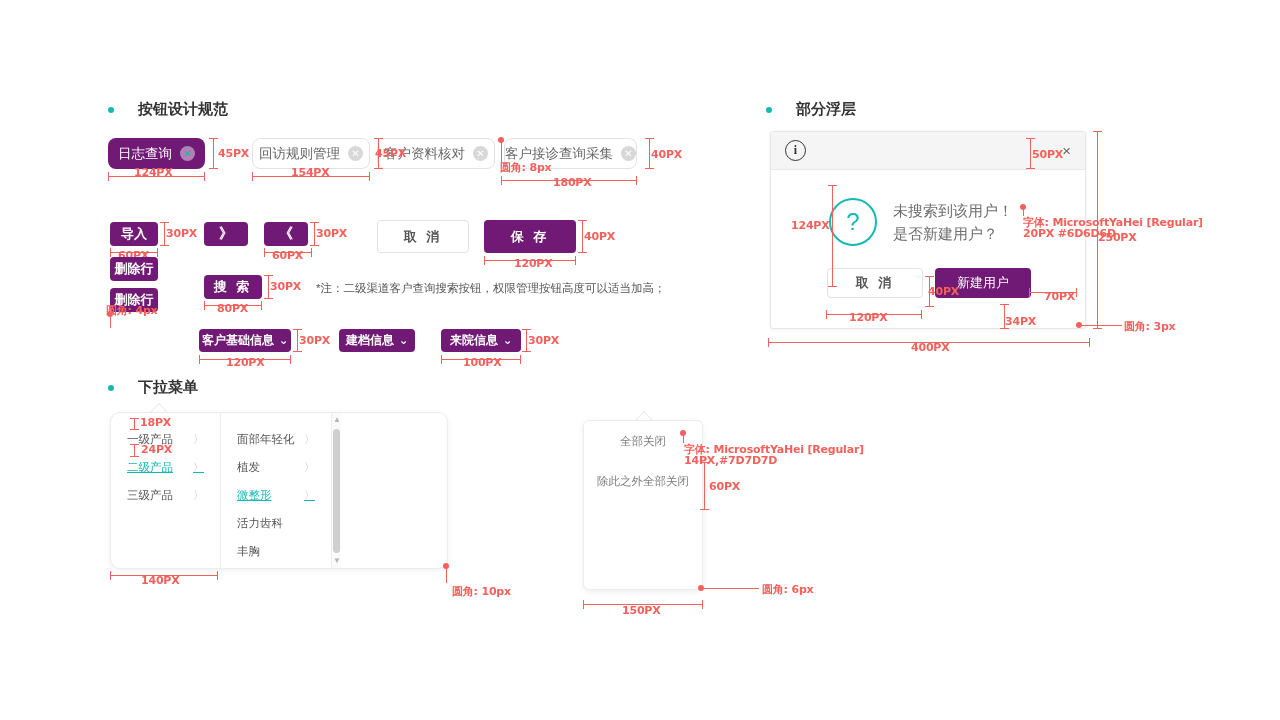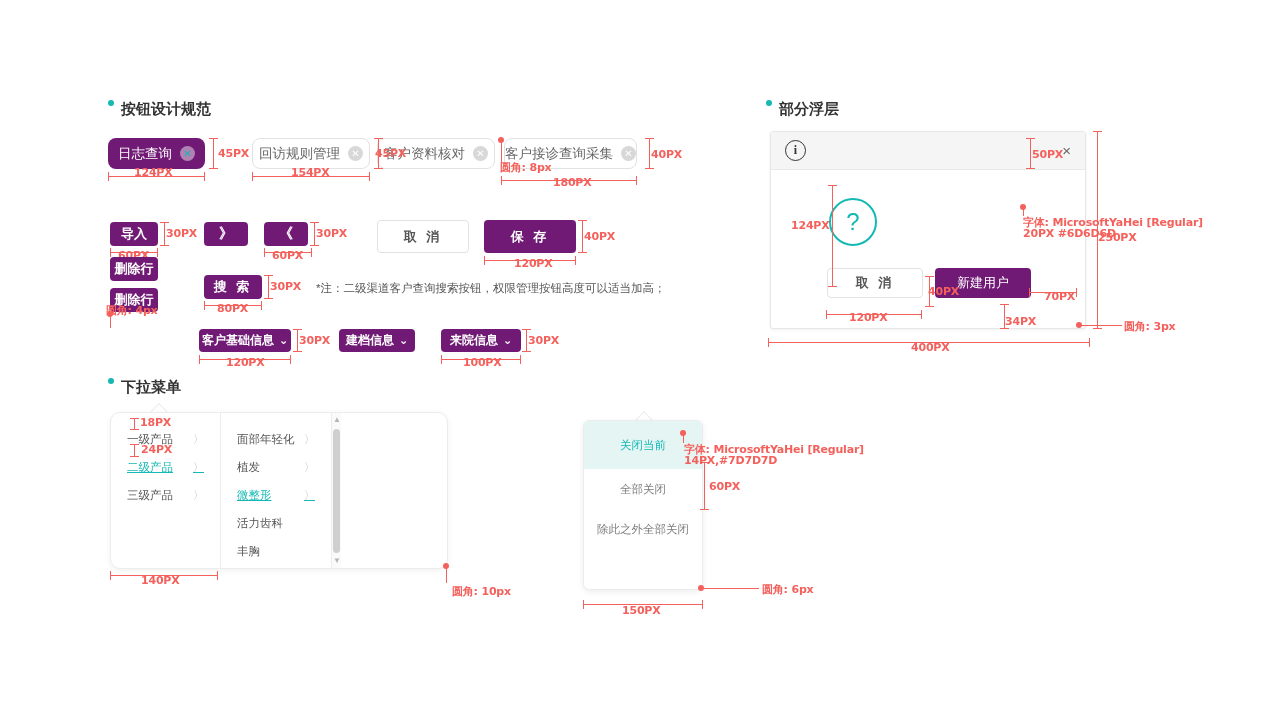--- a/index.html
+++ b/index.html
@@ -5,21 +5,21 @@
   html,body{margin:0;padding:0;}
   body{
     width:1280px;height:720px;background:#ffffff;
     font-family:"Liberation Sans","DejaVu Sans",sans-serif;
     position:relative;overflow:hidden;
     -webkit-font-smoothing:antialiased;
   }
   .abs{position:absolute;}
 
   
-  .section-title{display:flex;align-items:flex-start;gap:7px;font-size:15px;font-weight:bold;color:#333;}
+  .section-title{display:flex;align-items:center;gap:24px;font-size:15px;font-weight:bold;color:#333;}
   .section-title .dot{width:6px;height:6px;border-radius:50%;background:#14b8b4;display:inline-block;}
 
   
   .ann{color:#f4615c;font-size:11px;font-weight:bold;font-family:"DejaVu Sans",sans-serif;white-space:nowrap;letter-spacing:-0.2px;}
   .hline{height:1px;background:#f4615c;}
   .vline{width:1px;background:#f4615c;}
   .cap-h{position:absolute;}
   .cap-h .bar{position:absolute;left:0;right:0;top:4px;height:1px;background:#f4615c;}
   .cap-h .t{position:absolute;top:0;width:1px;height:9px;background:#f4615c;}
   .cap-h .t.l{left:0;} .cap-h .t.r{right:0;}
@@ -296,20 +296,24 @@
   <span>部分浮层</span>
 </div>
 
 <div class="abs modal" style="left:770px;top:131px;width:316px;height:198px;">
   <div class="modal-head">
     <span class="circ-i">i</span>
     <span class="head-x">×</span>
   </div>
   <div style="display:flex;align-items:center;gap:16px;padding:28px 0 0 58px;">
     <span class="q-circle">?</span>
+    <div>
+      <div class="modal-msg">未搜索到该用户！</div>
+      <div class="modal-msg">是否新建用户？</div>
+    </div>
   </div>
   <div style="display:flex;gap:12px;padding:22px 0 0 56px;">
     <div class="btn ghost" style="width:96px;height:30px;">
       <span class="spaced">取 消</span>
     </div>
     <div class="btn" style="width:96px;height:30px;font-weight:normal;font-size:13px;">
       <span>新建用户</span>
     </div>
   </div>
 </div>
@@ -435,23 +439,20 @@
     <div class="t l"></div>
     <div class="t r"></div>
 </div>
 <div class="abs ann" style="left:141px;top:574px;">140PX</div>
 <div class="abs dotmark" style="left:443px;top:563px;"></div>
 <div class="abs vline" style="left:446px;top:566px;height:17px;"></div>
 <div class="abs ann" style="left:452px;top:584px;">圆角: 10px</div>
 
 <div class="abs caret" style="left:637px;top:414px;"></div>
 <div class="abs ctxmenu" style="left:583px;top:420px;width:120px;height:170px;">
-  <div class="ctxitem sel" style="height:48px;">
-    <span>关闭当前</span>
-  </div>
   <div class="ctxitem">
     <span>全部关闭</span>
   </div>
   <div class="ctxitem">
     <span>除此之外全部关闭</span>
   </div>
 </div>
 <div class="abs dotmark" style="left:680px;top:430px;"></div>
 <div class="abs vline" style="left:683px;top:433px;height:10px;"></div>
 <div class="abs ann" style="left:684px;top:442px;">字体: MicrosoftYaHei [Regular]</div>

